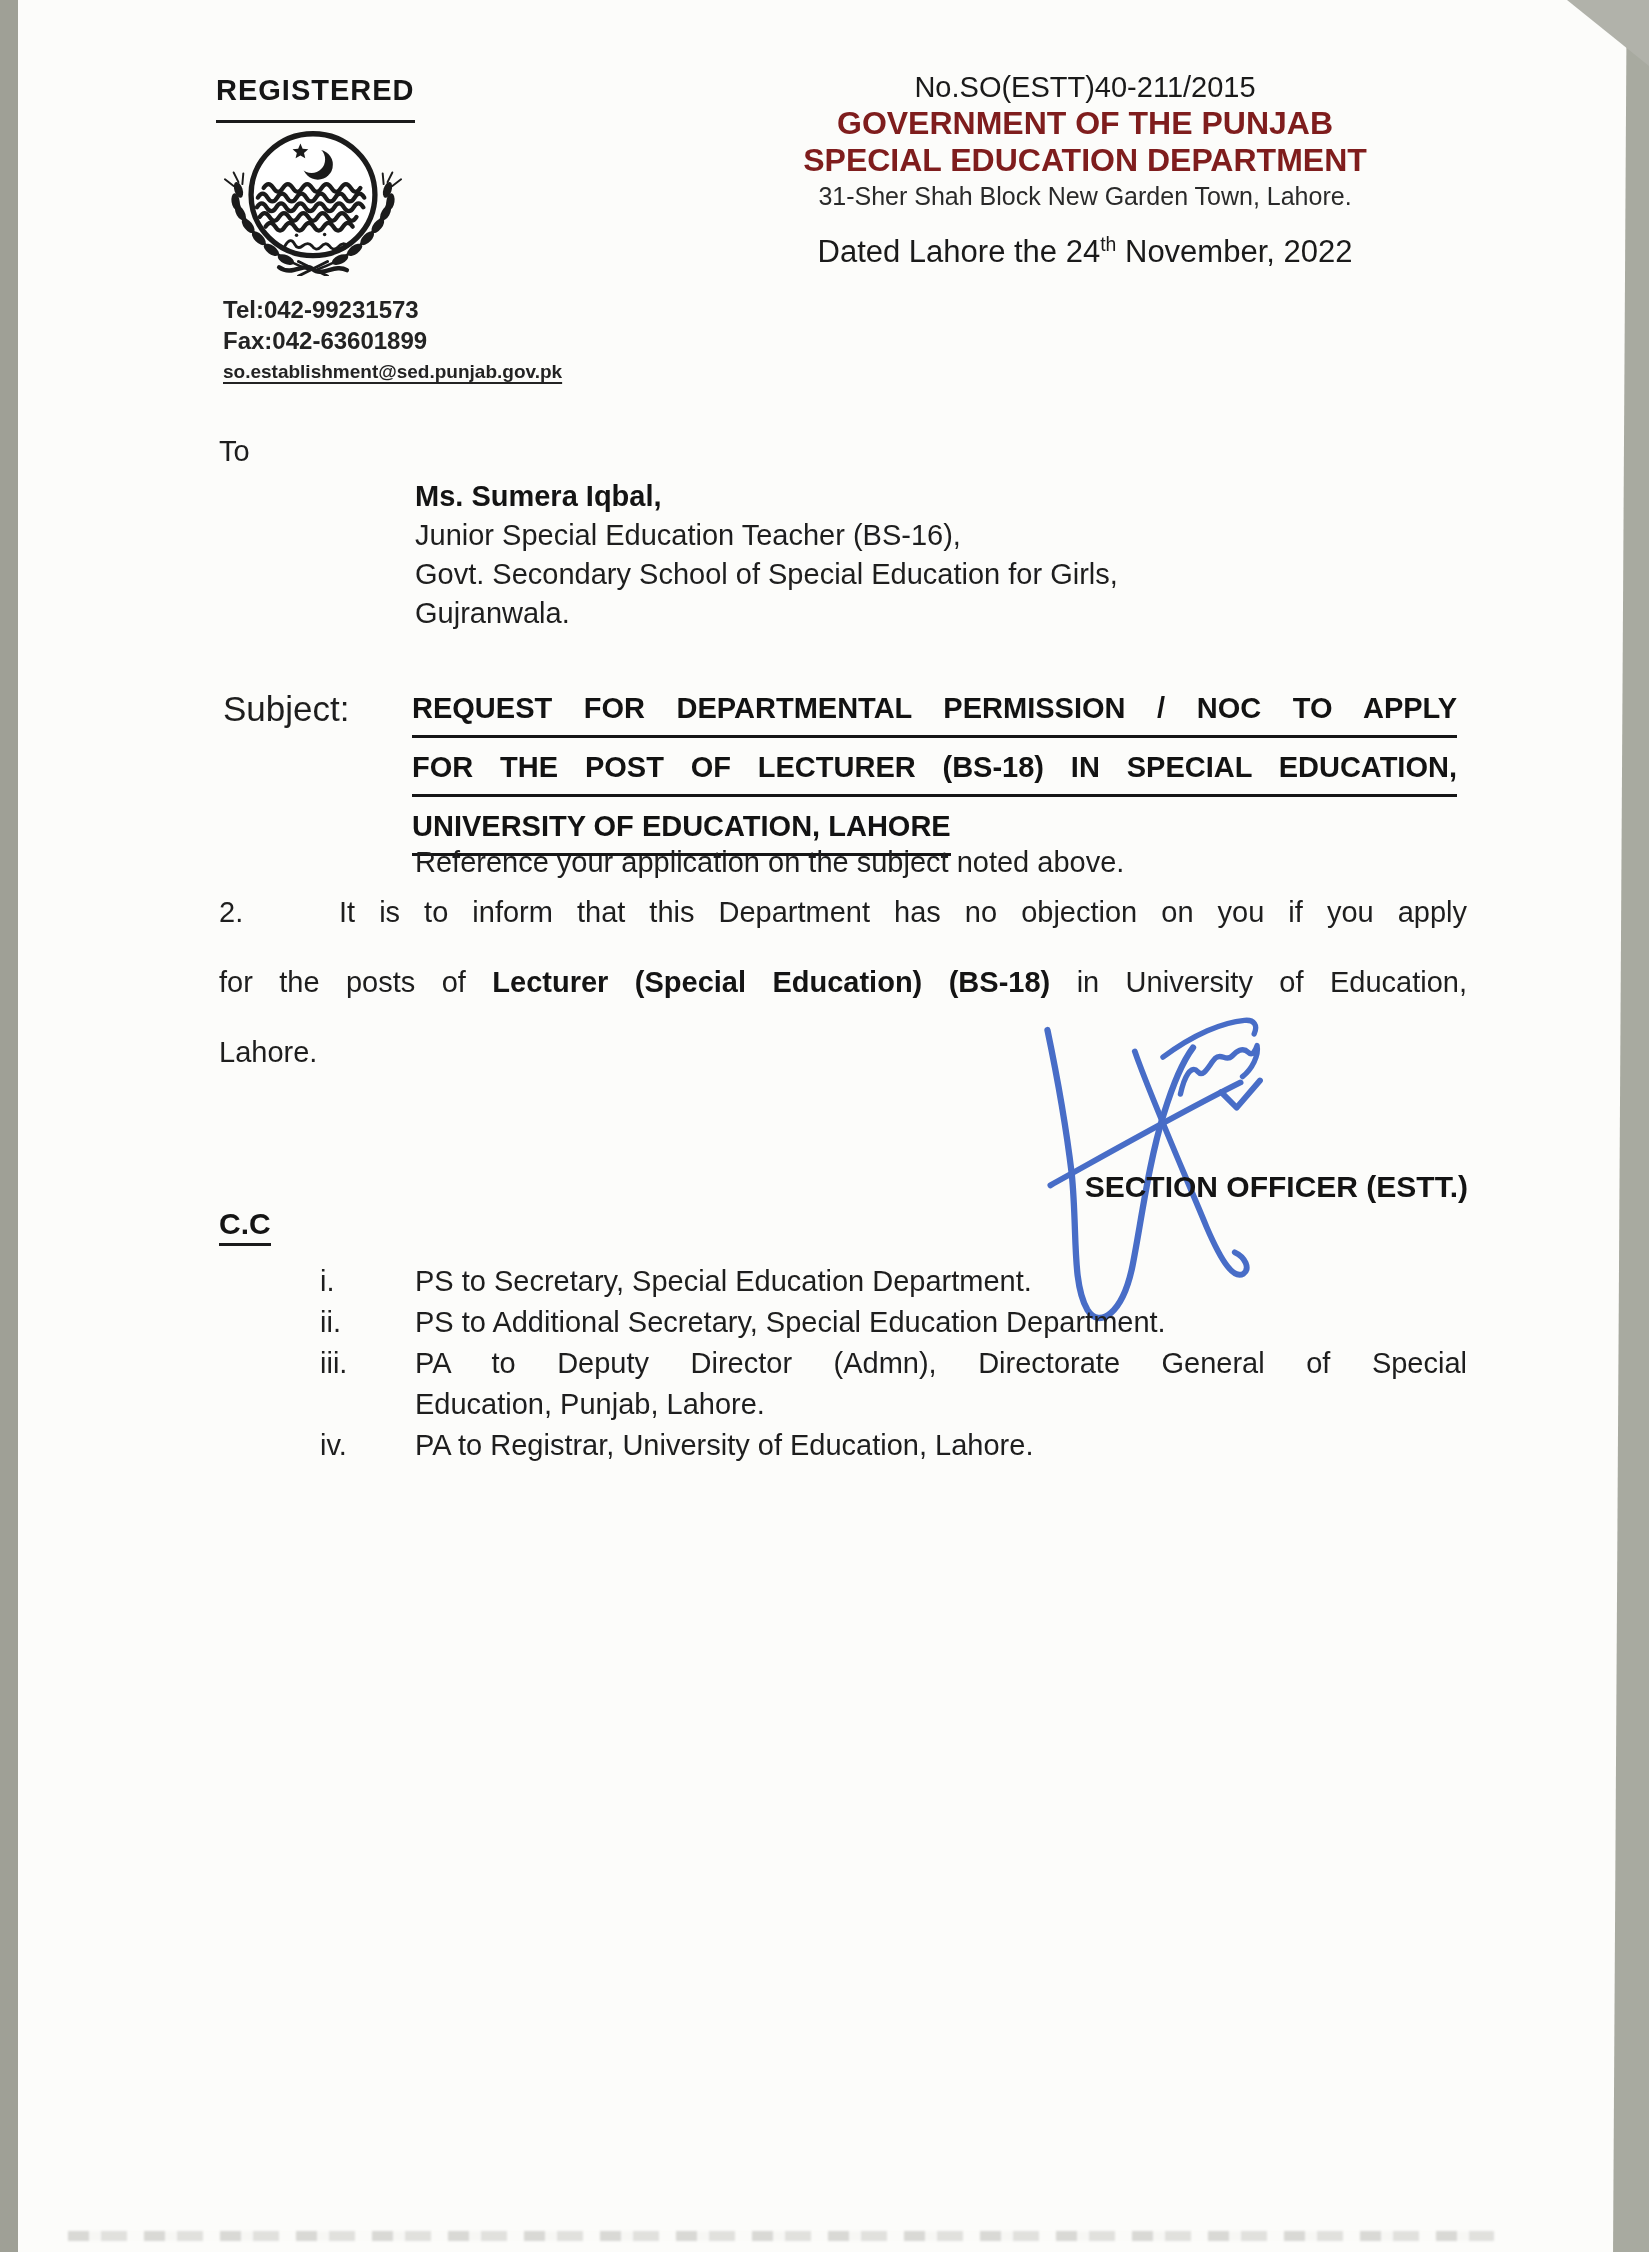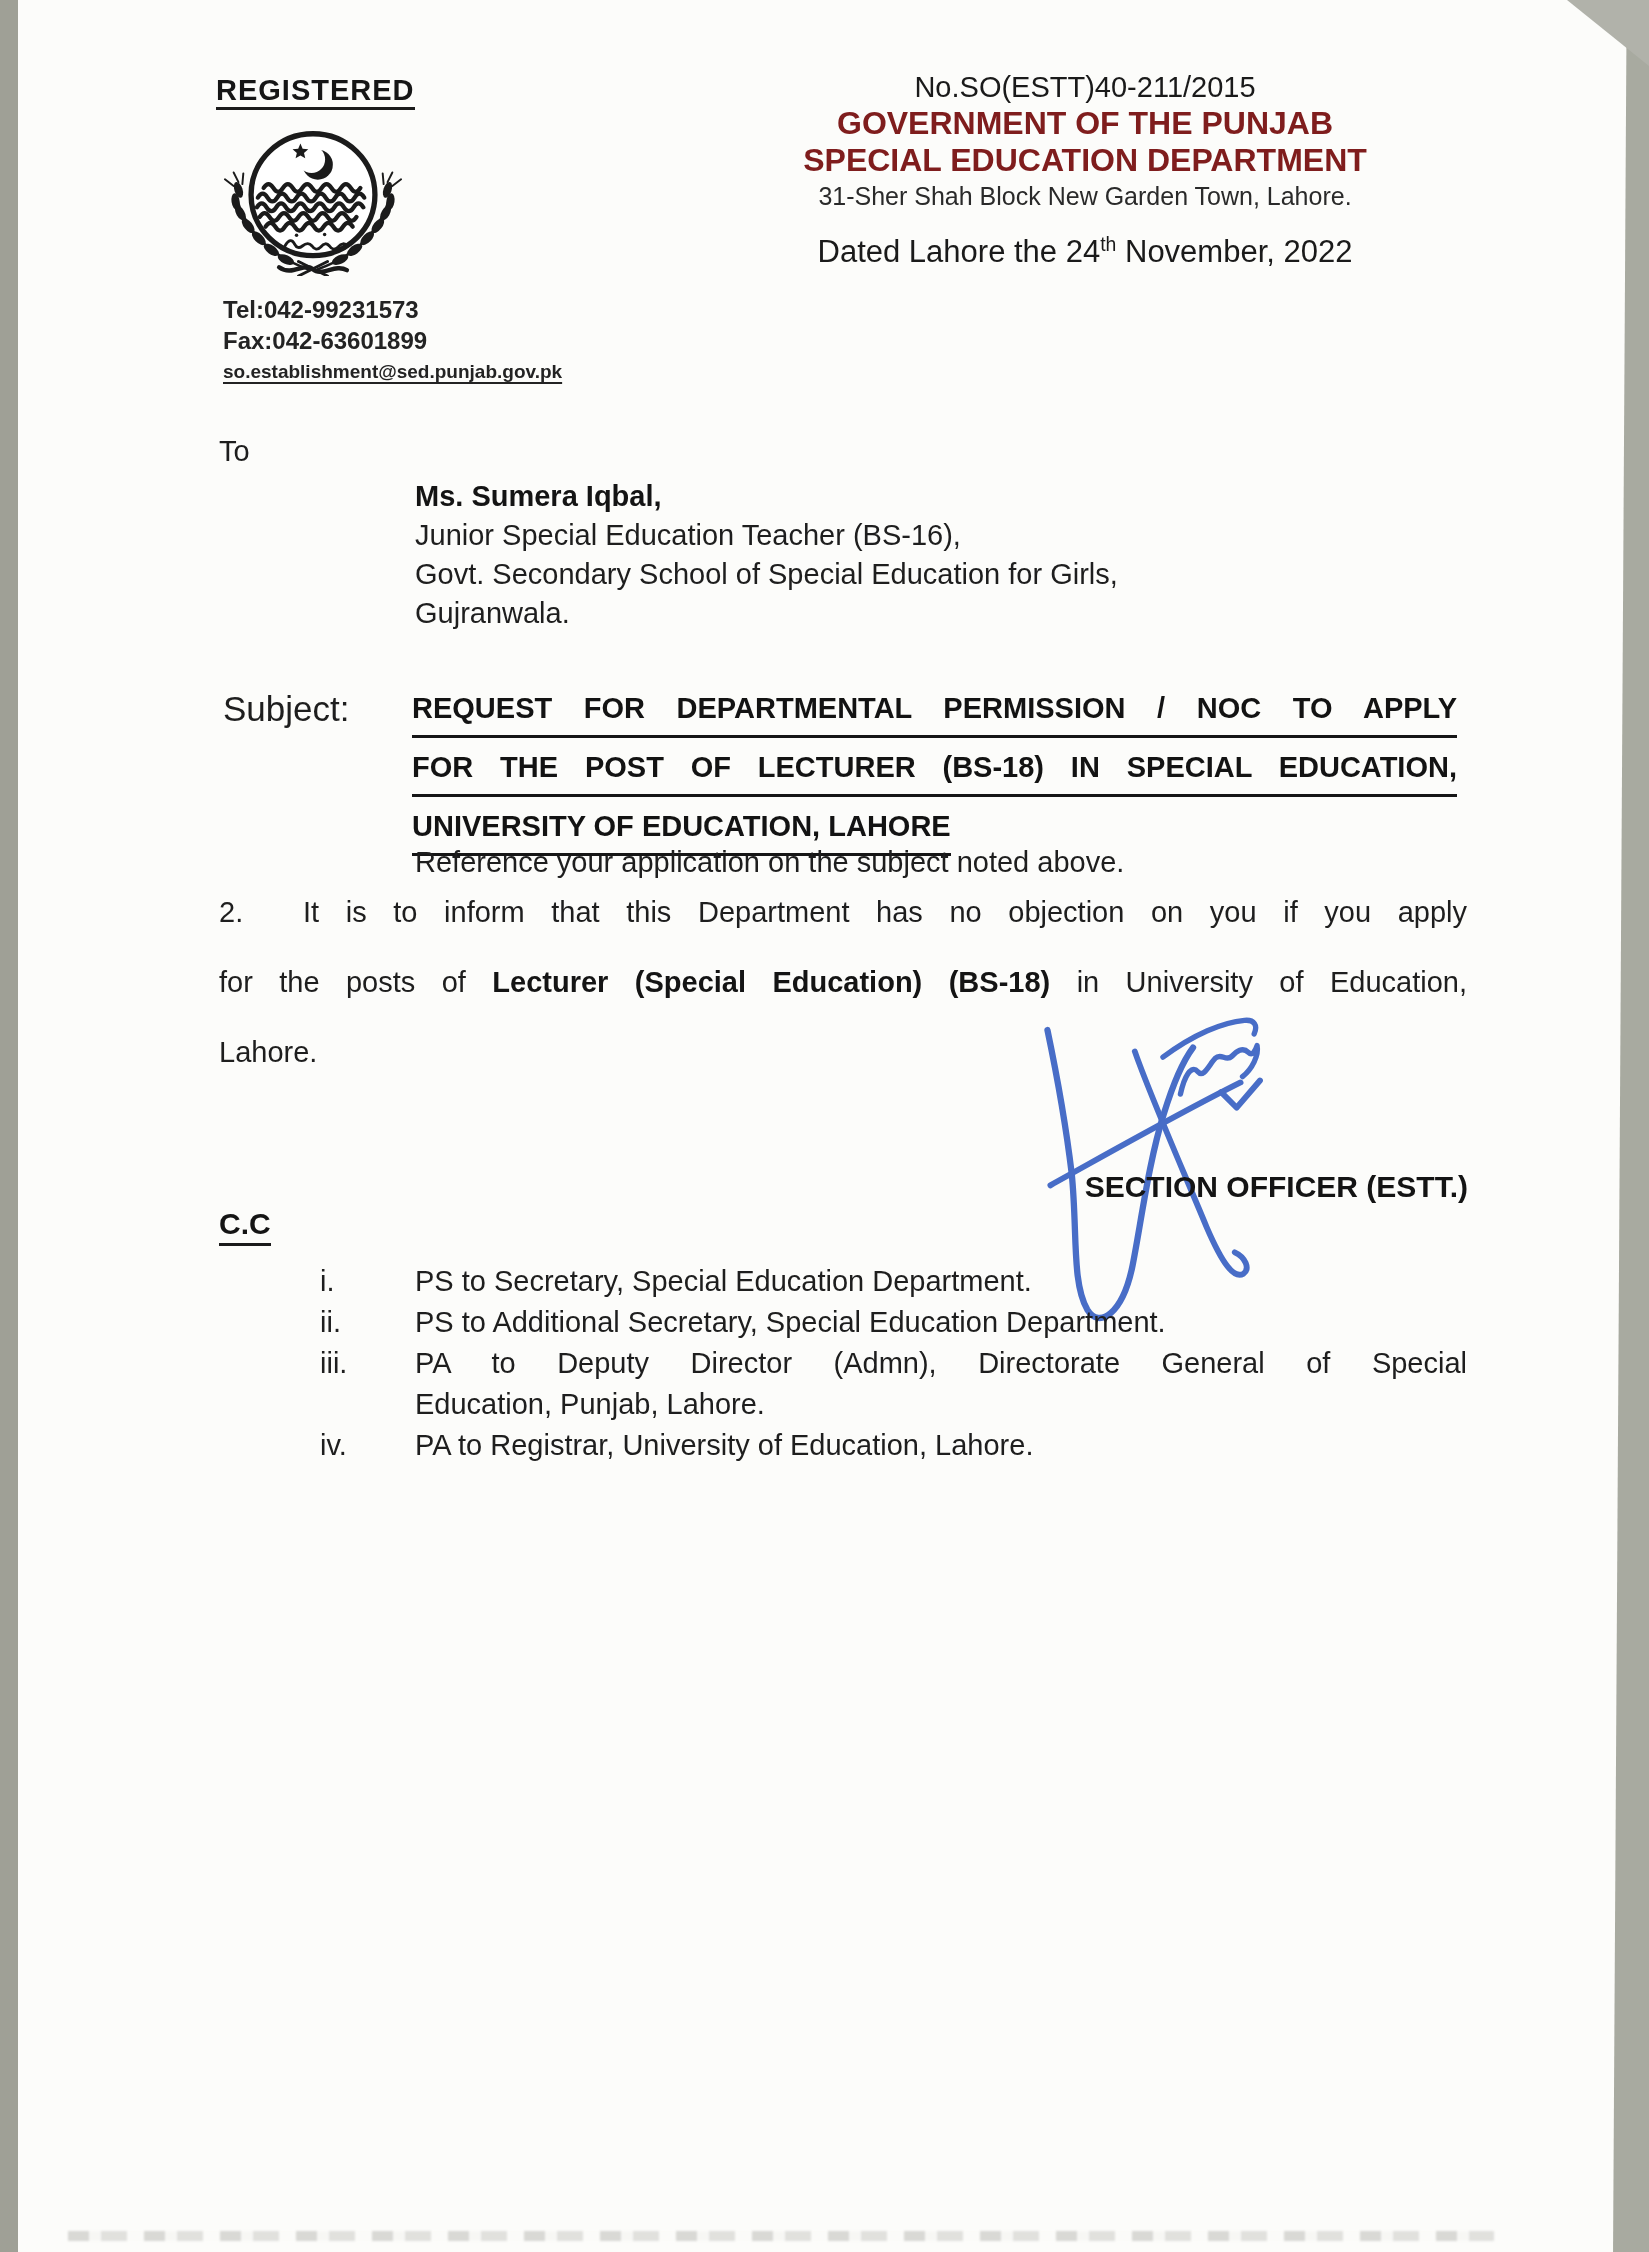--- a/index.html
+++ b/index.html
@@ -15,21 +15,21 @@
   .edge-right{left:1606px;top:0;width:44px;height:2252px;background:#a8aaa0;
     clip-path:polygon(47% 0,100% 0,100% 100%,16% 100%);}
   .edge-corner{left:1567px;top:0;width:82px;height:66px;background:#b1b2aa;
     clip-path:polygon(0 0,100% 0,100% 100%);}
   .bottom-noise{left:68px;top:2231px;width:1426px;height:9.7px;opacity:.45;filter:blur(1px);
     background:repeating-linear-gradient(90deg,
       rgba(110,110,102,.55) 0 21.3px, rgba(170,170,160,.12) 21.3px 33px,
       rgba(120,120,112,.45) 33px 59px, rgba(200,200,192,.05) 59px 76px);}
   
   .registered{left:216px;top:74px;font-size:29px;font-weight:700;letter-spacing:1px;
-    color:#161616;border-bottom:3.9px solid #1b1b1b;padding-bottom:0;}
+    color:#161616;border-bottom:3.9px solid #1b1b1b;padding-bottom:13px;}
   .logo-box{left:215px;top:126px;width:196px;height:150px;}
   .contact{left:223px;top:294px;font-size:24px;font-weight:700;line-height:31px;color:#232323;}
   .contact .email{font-size:19px;text-decoration:underline;text-decoration-thickness:1.9px;text-underline-offset:3.9px;}
   
   .hdr{left:718px;top:70px;width:734px;text-align:center;color:#1a1a1a;}
   .hdr .refno{font-size:29px;line-height:35px;font-weight:400;}
   .hdr .dept{font-size:32px;line-height:37px;font-weight:700;color:#7f1d1d;}
   .hdr .addr{font-size:25px;line-height:31px;margin-top:1.9px;color:#2a2a2a;}
   .hdr .date{font-size:31px;line-height:39px;margin-top:13.6px;}
   .hdr .date sup{font-size:19.4px;}
@@ -43,21 +43,21 @@
   .subject .sline{line-height:39px;padding-bottom:7px;border-bottom:3.9px solid #161616;
     margin-bottom:10px;text-align:justify;text-align-last:justify;}
   .subject .sline.last{display:inline-block;text-align:left;text-align-last:left;}
   .reference{left:415px;top:846px;font-size:29px;}
   
   .para2{left:219px;top:877px;width:1248px;font-size:29px;}
   .para2 .pline{height:70px;line-height:70px;white-space:nowrap;}
   .para2 .j{text-align:justify;text-align-last:justify;white-space:normal;}
   .para2 .l1wrap{position:relative;}
   .para2 .pnum{position:absolute;left:0;top:0;line-height:70px;}
-  .para2 .l1text{margin-left:84px;}
+  .para2 .l1text{margin-left:120px;}
   .para2 .bold{font-weight:700;color:#141414;}
   
   .sig-box{left:990px;top:999px;width:408px;height:427px;}
   .signoff{top:1170px;right:182px;font-size:30px;font-weight:700;color:#141414;}
   
   .cc-label{left:219px;top:1207px;font-size:30px;font-weight:700;color:#141414;
     border-bottom:3.9px solid #1b1b1b;padding-bottom:1.9px;}
   .cc-list{left:320px;top:1261px;width:1147px;font-size:29px;}
   .cc-row{display:flex;align-items:flex-start;}
   .cc-num{width:95px;flex:0 0 95px;line-height:41px;}

